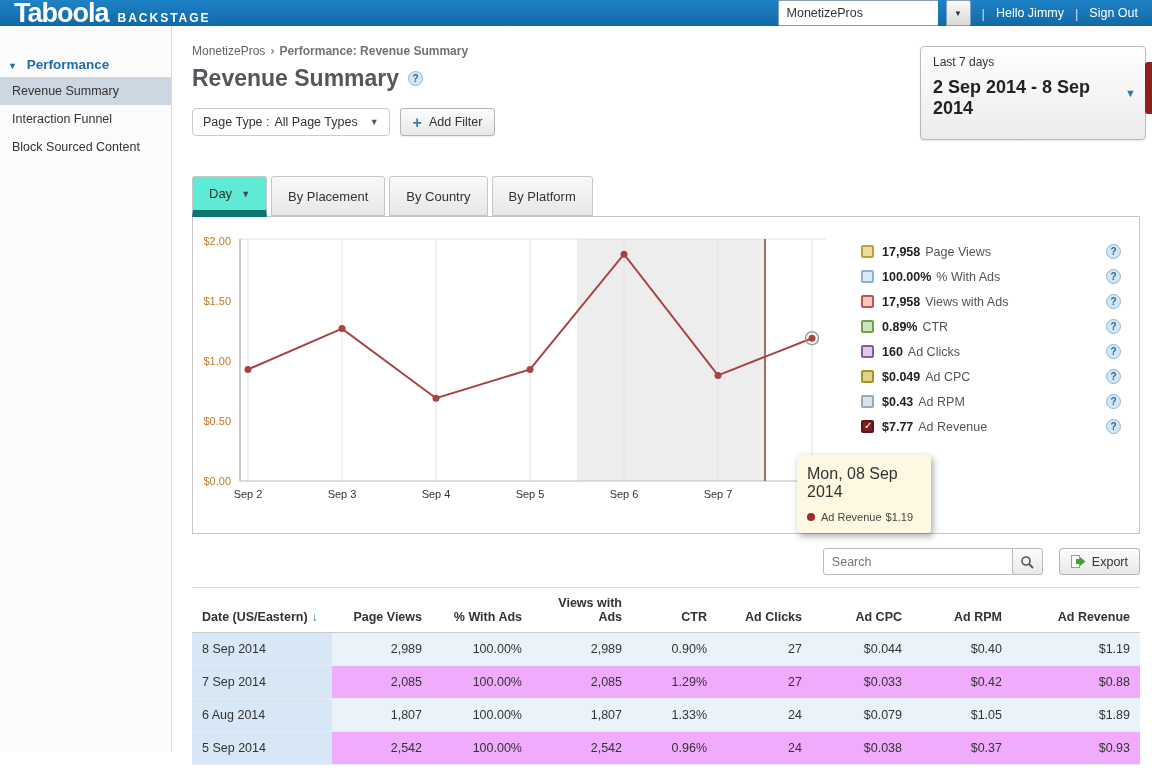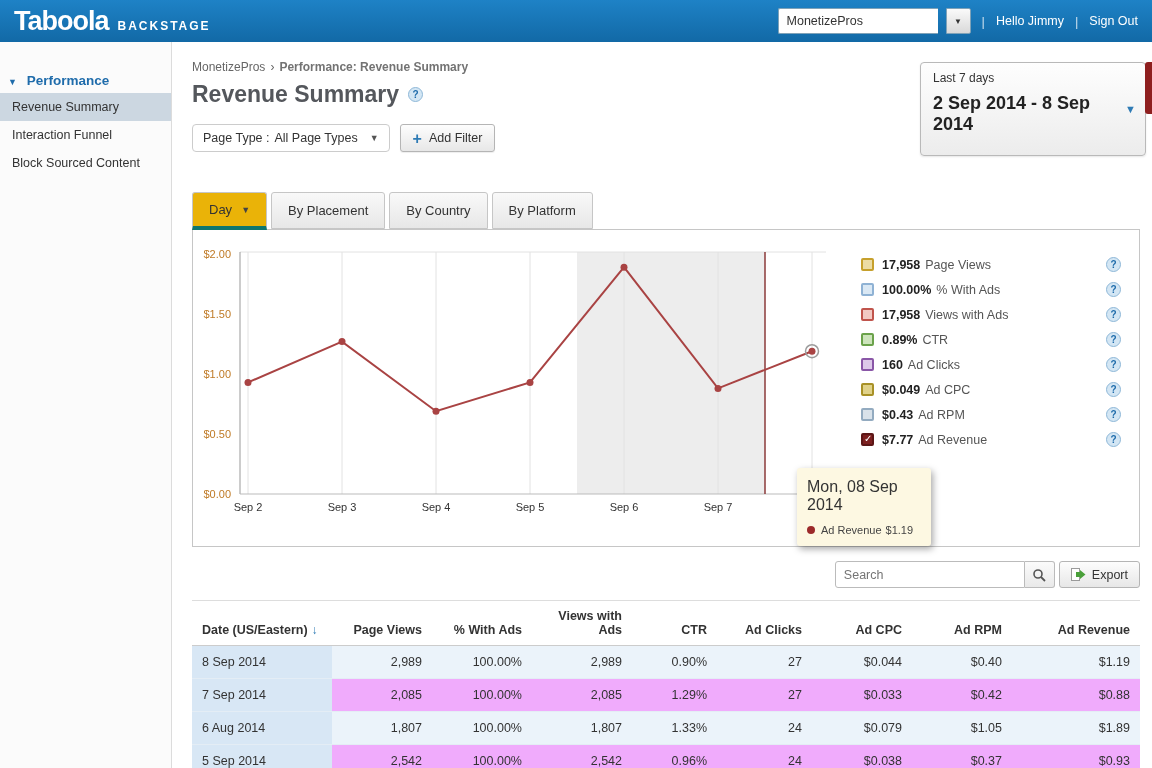--- a/index.html
+++ b/index.html
@@ -1,20 +1,20 @@
 <!DOCTYPE html>
 <html><head>
 <meta charset="utf-8">
 <style>
   *{box-sizing:border-box;margin:0;padding:0}
   html,body{width:1152px;height:768px;overflow:hidden}
   body{font-family:"Liberation Sans","DejaVu Sans",sans-serif;font-size:13px;color:#333;background:#fff}
 
   
-  .topbar{height:42px;background:linear-gradient(#1e82c6,#1269a6);display:flex;align-items:center;justify-content:space-between;padding:0 14px}
+  .topbar{height:26px;background:linear-gradient(#1e82c6,#1269a6);display:flex;align-items:center;justify-content:space-between;padding:0 14px}
   .logo-wrap{display:flex;align-items:baseline}
   .logo{color:#fff;font-size:27px;font-weight:800;letter-spacing:-1px;cursor:pointer}
   .tagline{color:#fff;font-size:12px;letter-spacing:2px;margin-left:9px;font-weight:bold}
   .account-wrap{display:flex;align-items:center;gap:8px;color:#fff}
   .acct-select{background:#fff;border:1px solid #7fa2b8;border-right:none;width:160px;height:26px;line-height:24px;padding:0 8px;font-size:12.5px;color:#333;border-radius:2px 0 0 2px;cursor:pointer}
   .acct-btn{width:25px;height:26px;border:1px solid #7fa2b8;background:linear-gradient(#fafafa,#d9d9d9);display:flex;align-items:center;justify-content:center;border-radius:0 2px 2px 0;color:#333;font-size:8px;cursor:pointer}
   .sep::after{content:"|";color:rgba(255,255,255,.75);margin:0 3px}
   .toplink{color:#fff;font-size:12.5px;text-decoration:none;cursor:pointer}
 
   
@@ -46,21 +46,21 @@
   .filter-row{margin-top:16px;display:flex;gap:10px;align-items:center}
   .pagetype{border:1px solid #ccc;border-radius:4px;background:#fff;padding:6px 10px;font-size:12.5px;display:flex;align-items:center;cursor:pointer}
   .pt-value{margin-left:5px}
   .pt-caret{font-size:9px;color:#555;margin-left:12px}
   .add-filter{border:1px solid #b5b5b5;border-radius:3px;background:linear-gradient(#fdfdfd,#e7e7e7);padding:6px 12px;font-size:12.5px;display:flex;align-items:center;gap:7px;cursor:pointer;box-shadow:0 1px 1px rgba(0,0,0,.07);font-family:inherit;color:#333}
   .plus{color:#2e7bb5;font-weight:bold;font-size:16px;line-height:11px}
 
   
   .tabs{margin-top:40px;display:flex;position:relative;z-index:2}
   .tab{padding:9px 16px;border:1px solid #c6c6c6;background:linear-gradient(#f9f9f9,#e7e7e7);font-size:13px;color:#333;margin-right:4px;border-radius:3px 3px 0 0;cursor:pointer;display:flex;gap:9px;align-items:center}
-  .tab.active{background:#eab308;border-bottom:4px solid #0f766e;margin-bottom:-1px}
+  .tab.active{background:#5eead4;border-bottom:7px solid #0f766e;margin-bottom:-1px}
   .tab-caret{font-size:9px;color:#444}
   .panel{border:1px solid #c6c6c6;background:#fff;height:318px;position:relative;display:flex;padding:14px 8px 0 2px}
   .chart-wrap{width:652px}
 
   
   .legend{flex:1;padding:8px 4px 0 14px}
   .legend-row{display:flex;align-items:center;height:25px;cursor:pointer}
   .cbox{width:13px;height:13px;border:2px solid #888;border-radius:2px;background:#eee;flex-shrink:0;position:relative}
   .cbox.checked::after{content:"✓";color:#fff;font-size:10px;font-weight:bold;position:absolute;left:1px;top:-2px}
   .lval{font-weight:bold;color:#222;font-size:12.5px;margin-left:8px}
@@ -68,21 +68,21 @@
   .legend-row .help{margin-left:auto;margin-right:6px}
 
   
   .chart-tooltip{position:absolute;left:604px;top:238px;width:134px;background:#fdf8e2;border-radius:3px;box-shadow:2px 3px 7px rgba(0,0,0,.35);padding:10px 10px;z-index:5}
   .tt-title{font-size:16px;font-weight:normal;color:#333}
   .tt-row{margin-top:10px;display:flex;align-items:center;font-size:11px;color:#444}
   .tt-dot{width:8px;height:8px;border-radius:50%;background:#9c2a2a;margin-right:6px;flex-shrink:0}
   .tt-val{margin-left:4px}
 
   
-  .toolbar{margin-top:14px;display:flex;justify-content:flex-end;align-items:center;gap:4px}
+  .toolbar{margin-top:14px;display:flex;justify-content:flex-end;align-items:center;gap:16px}
   .search-group{display:flex}
   .search-input{width:190px;height:27px;border:1px solid #bbb;border-radius:3px 0 0 3px;padding:0 8px;font-size:12.5px;font-family:inherit;color:#333;outline:none}
   .search-btn{width:30px;height:27px;border:1px solid #bbb;border-left:none;border-radius:0 3px 3px 0;background:linear-gradient(#fbfbfb,#e9e9e9);display:flex;align-items:center;justify-content:center;cursor:pointer}
   .export-btn{height:27px;border:1px solid #b5b5b5;border-radius:3px;background:linear-gradient(#fdfdfd,#e7e7e7);padding:0 11px;display:flex;align-items:center;gap:6px;font-size:12.5px;font-family:inherit;color:#333;cursor:pointer}
 
   
   .data-table{width:100%;border-collapse:collapse;table-layout:fixed;margin-top:12px;border-top:1px solid #ddd}
   .data-table th{font-size:12.5px;font-weight:bold;color:#333;text-align:right;padding:8px 10px;vertical-align:bottom;border-bottom:1px solid #ccc;cursor:pointer}
   .data-table th.th-date{text-align:left}
   .data-table td{font-size:12.5px;color:#333;text-align:right;padding:9px 10px;border-bottom:1px solid #e4edf5;background:#f0abfc}

